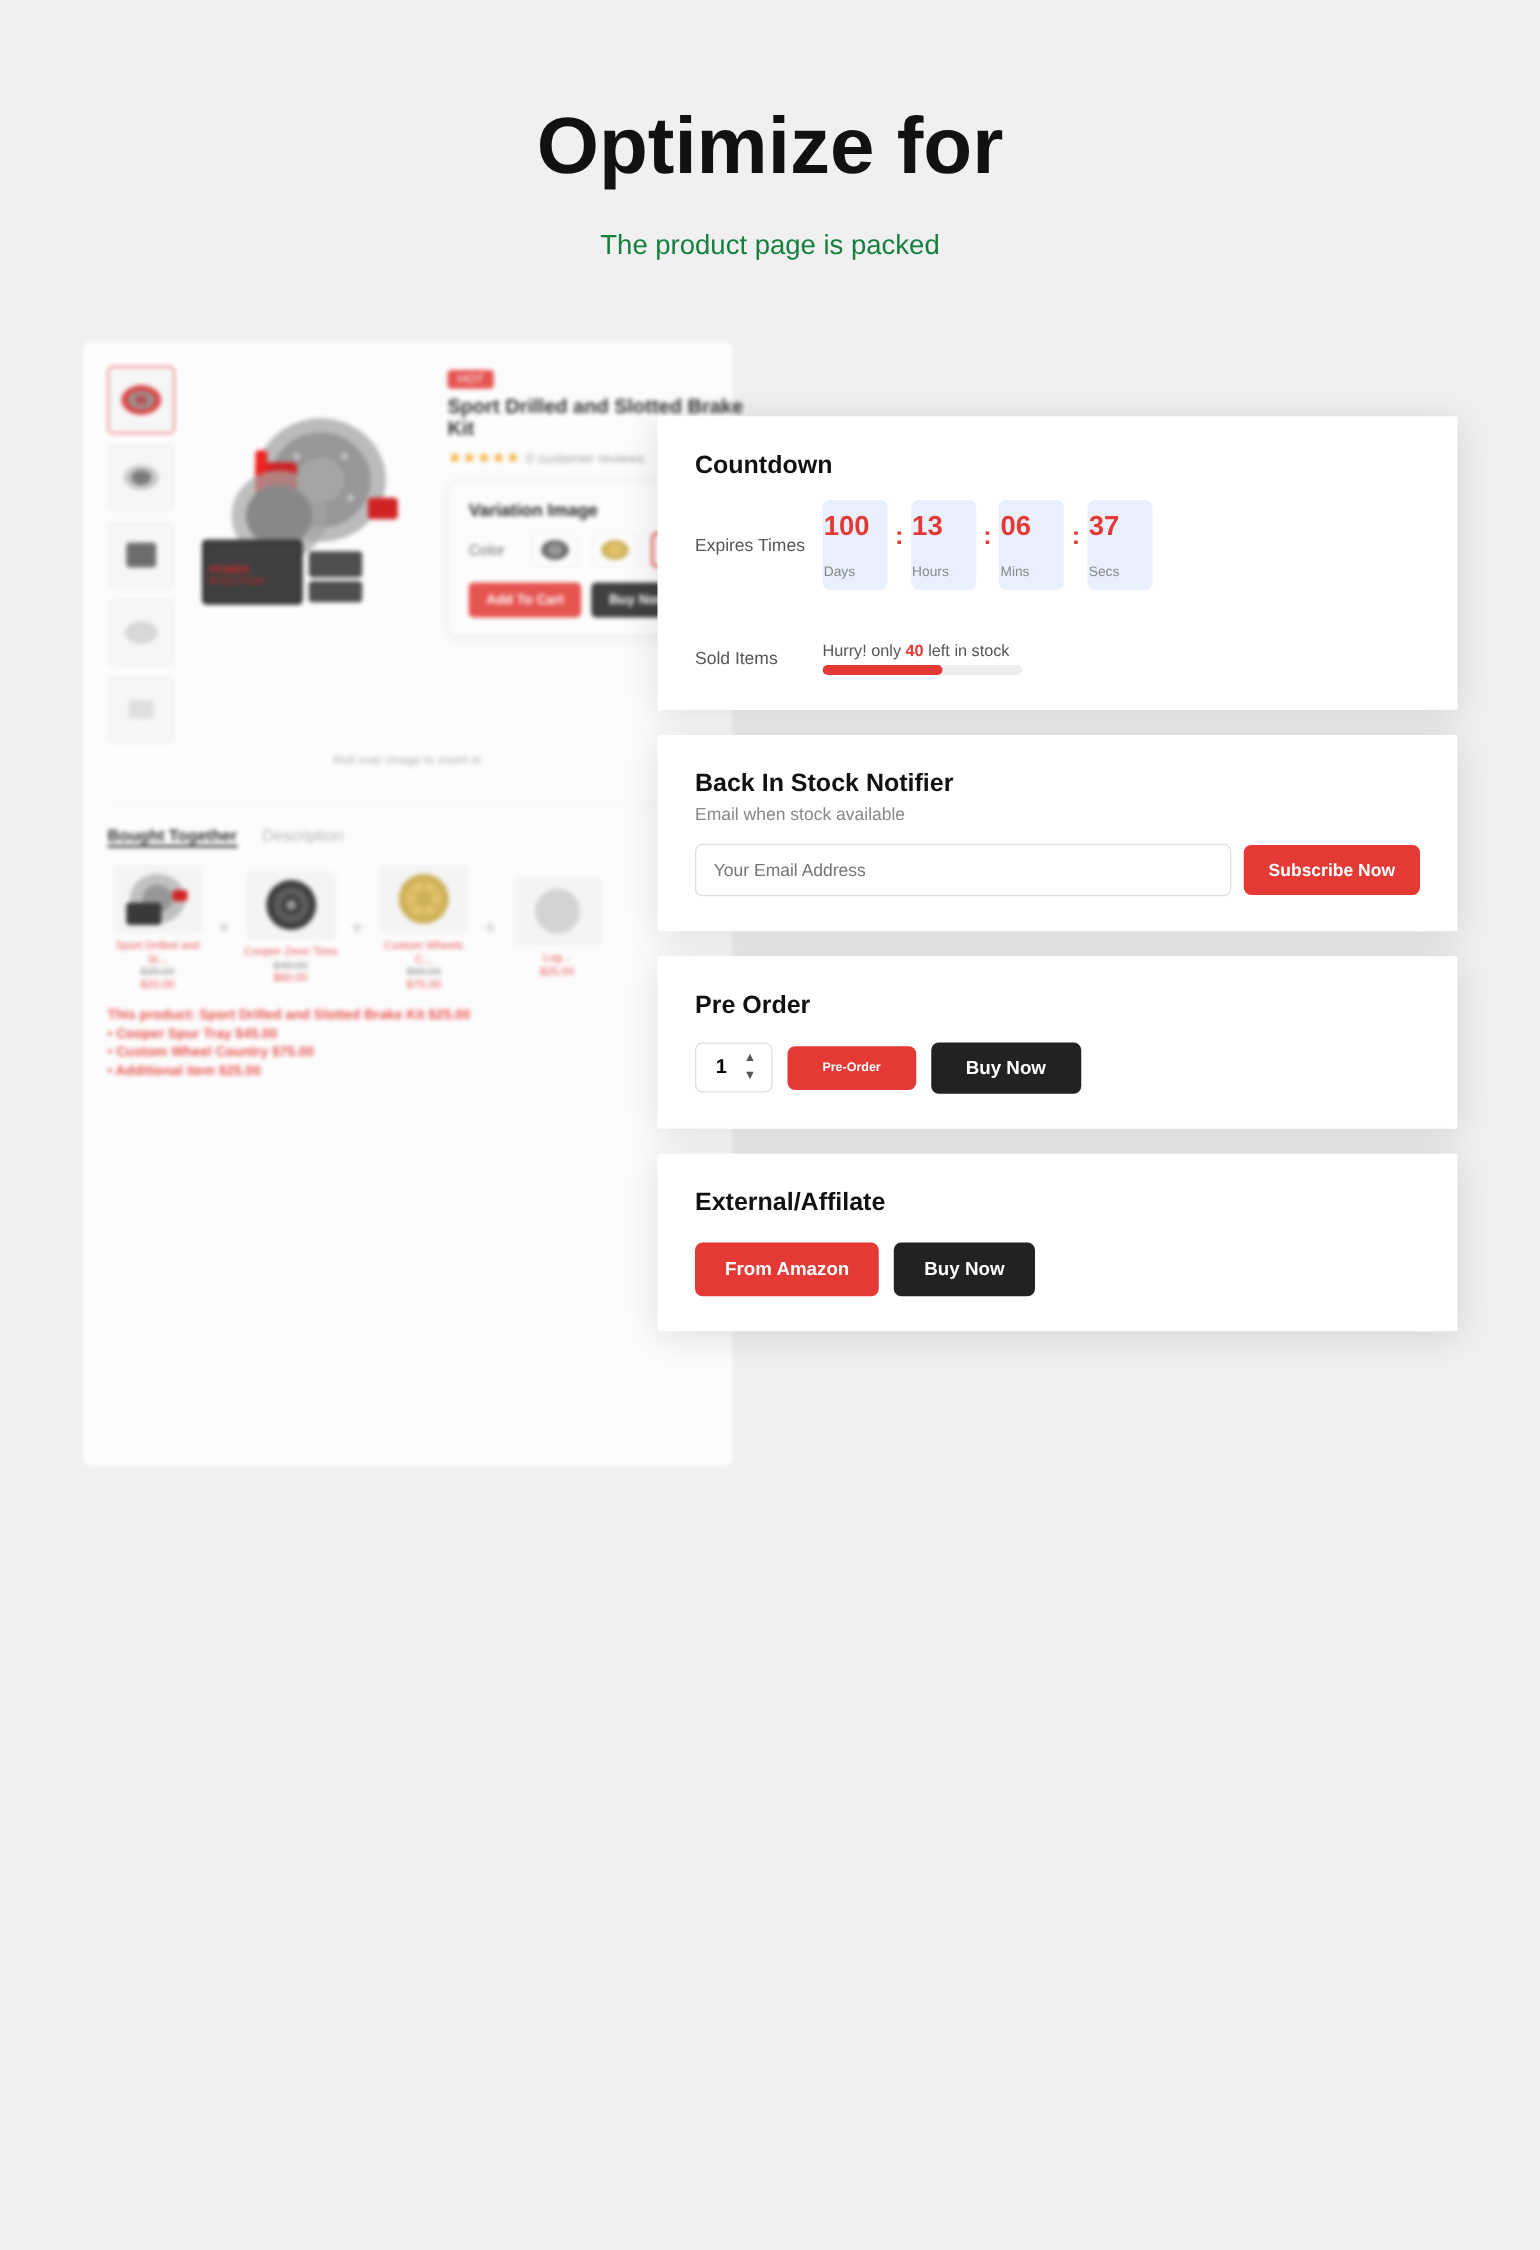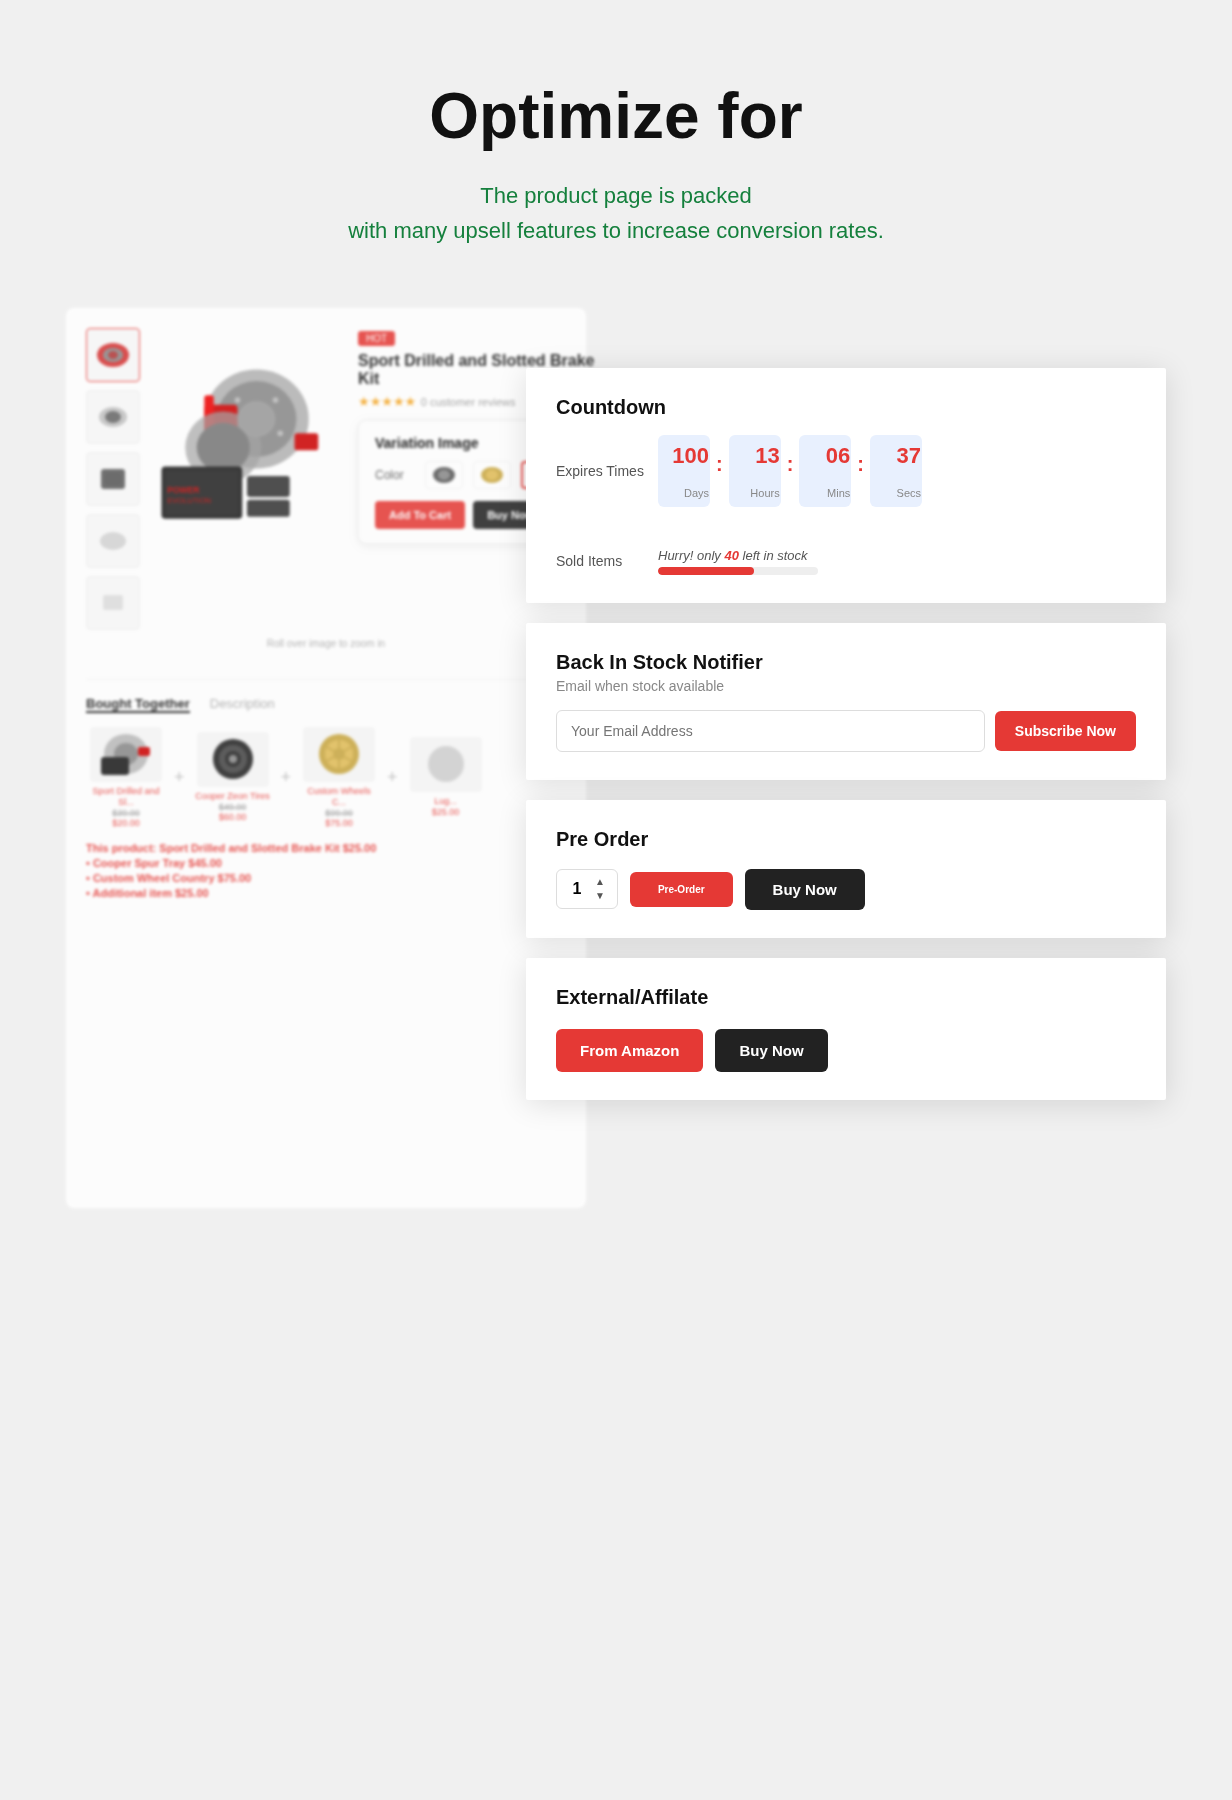--- a/index.html
+++ b/index.html
@@ -107,21 +107,21 @@
       align-items: center;
       gap: 6px;
     }
 
     .countdown-box {
       background: #e8f0fe;
       border-radius: 6px;
       padding: 8px 1px;
       display: flex;
       flex-direction: column;
-      align-items: flex-end;
+      align-items: flex-start;
       min-width: 52px;
     }
 
     .countdown-num {
       font-size: 22px;
       font-weight: 700;
       color: #e53935;
     }
 
     .countdown-unit {
@@ -152,21 +152,20 @@
 
     .sold-info {
       display: flex;
       flex-direction: column;
       gap: 4px;
     }
 
     .sold-text {
       font-size: 13px;
       color: #555;
-      font-style: italic;
     }
 
     .sold-text strong {
       color: #e53935;
       font-weight: 700;
     }
 
     .progress-bar {
       width: 160px;
       height: 8px;
@@ -508,21 +507,20 @@
   </style>
 </head>
 <body>
 
 <div class="hero-section">
   <h1 class="hero-title">
     <span>Optimize for</span><br>
   </h1>
   <p class="hero-subtitle">
     <span>The product page is packed</span><br>
-    <span>with many upsell features to increase conversion rates.</span>
   </p>
 </div>
 
 <div class="main-content">
 
   <div class="product-page-bg">
     <div class="product-page-inner">
 
       <div class="product-main-area">
 

